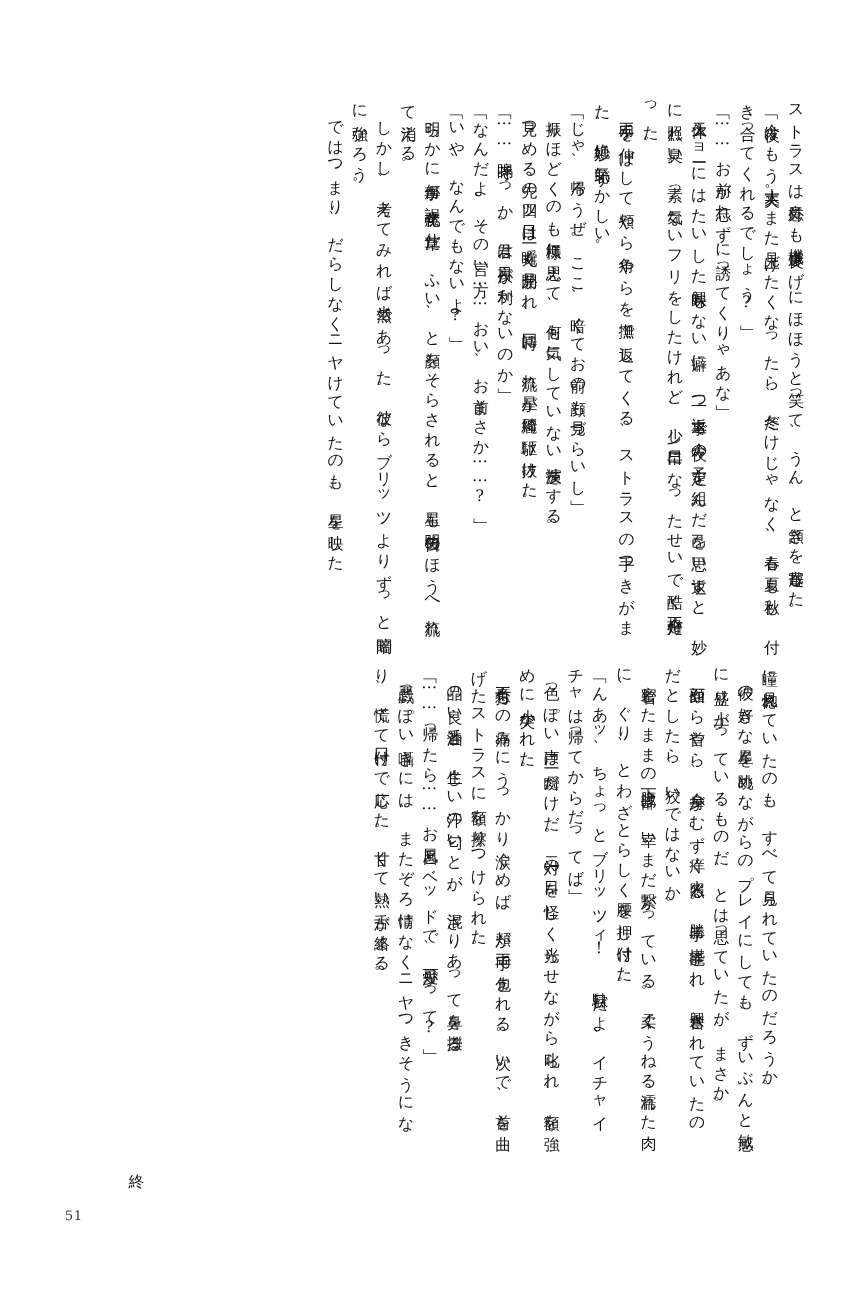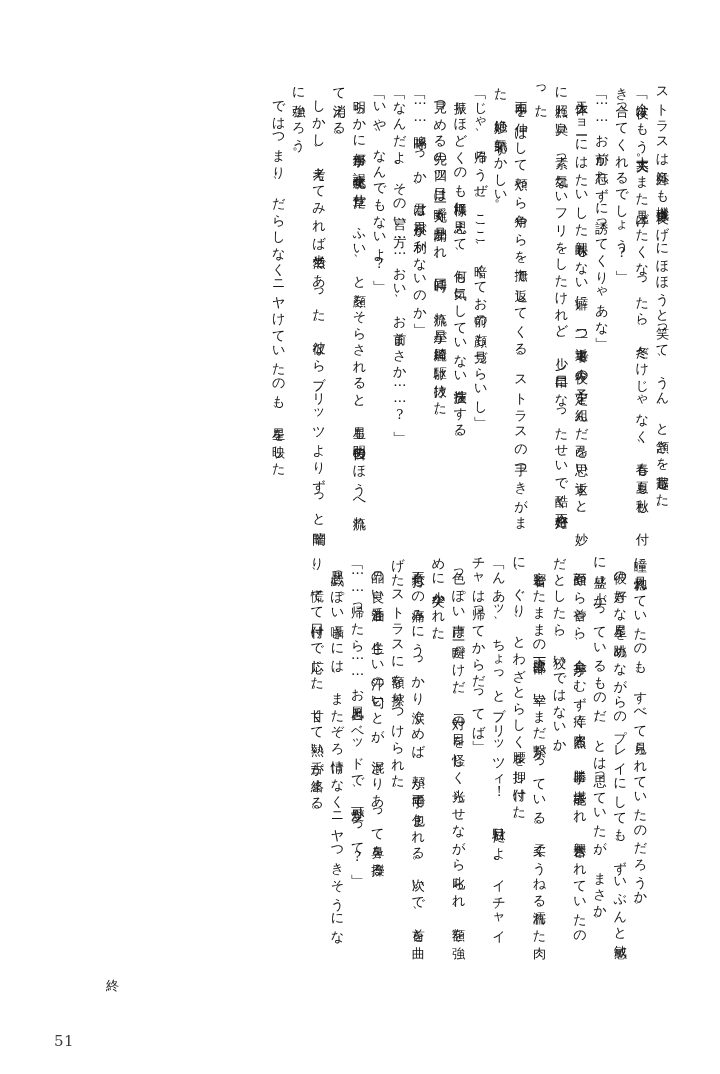--- a/index.html
+++ b/index.html
@@ -65,22 +65,22 @@
     color: #161616;
     writing-mode: vertical-rl;
     -webkit-writing-mode: vertical-rl;
     text-orientation: upright;
   }
 
   
   #page-number {
     position: absolute;
     left: 54px;
-    top: 1034px;
-    font-size: 15px;
+    top: 1008px;
+    font-size: 11px;
     line-height: 1;
     color: #3a3a3a;
     letter-spacing: 0.5px;
     font-family: "DejaVu Serif", "Liberation Serif", serif;
   }
 </style>
 </head>
 <body>
 
 <div id="page">

